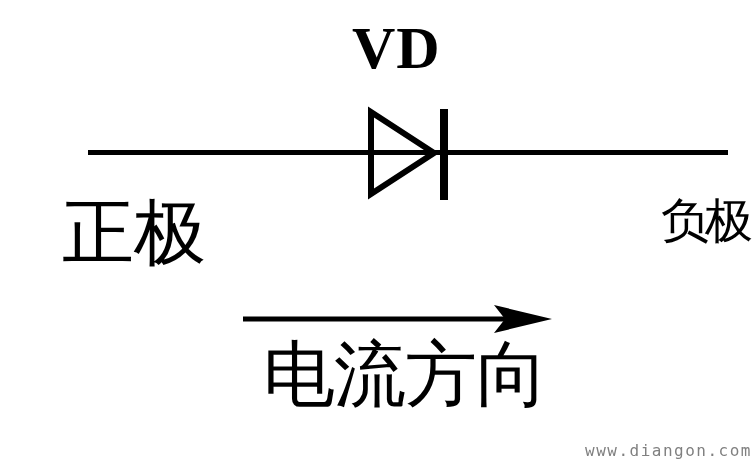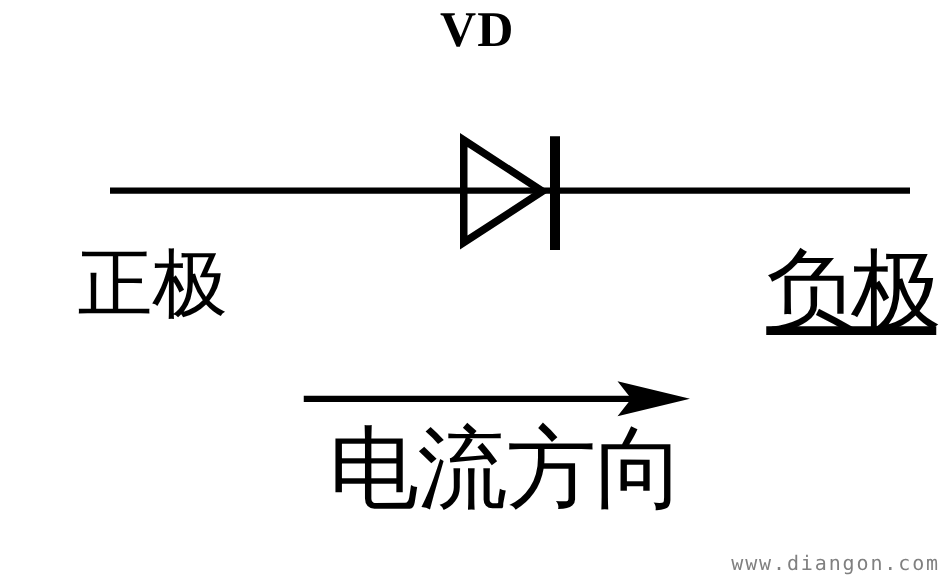--- a/index.html
+++ b/index.html
@@ -15,37 +15,36 @@
     background: #ffffff;
     overflow: hidden;
   }
   .label {
     position: absolute;
     color: #000000;
     white-space: nowrap;
     line-height: 1;
   }
   .vd-label {
-    top: 4px;
+    top: 18px;
     left: 352px;
-    font-size: 40px;
+    font-size: 60px;
     font-weight: bold;
     letter-spacing: 1px;
   }
   .pos-label {
     top: 197px;
     left: 62px;
-    font-size: 60px;
+    font-size: 72px;
   }
   .neg-label {
     top: 197px;
     right: 6px;
-    font-size: 72px;
+    font-size: 48px;
     letter-spacing: -4px;
-    text-decoration: underline;
   }
   .flow-label {
     top: 339px;
     left: 263px;
     font-size: 72px;
     letter-spacing: -1px;
   }
   .watermark {
     position: absolute;
     right: 3px;

